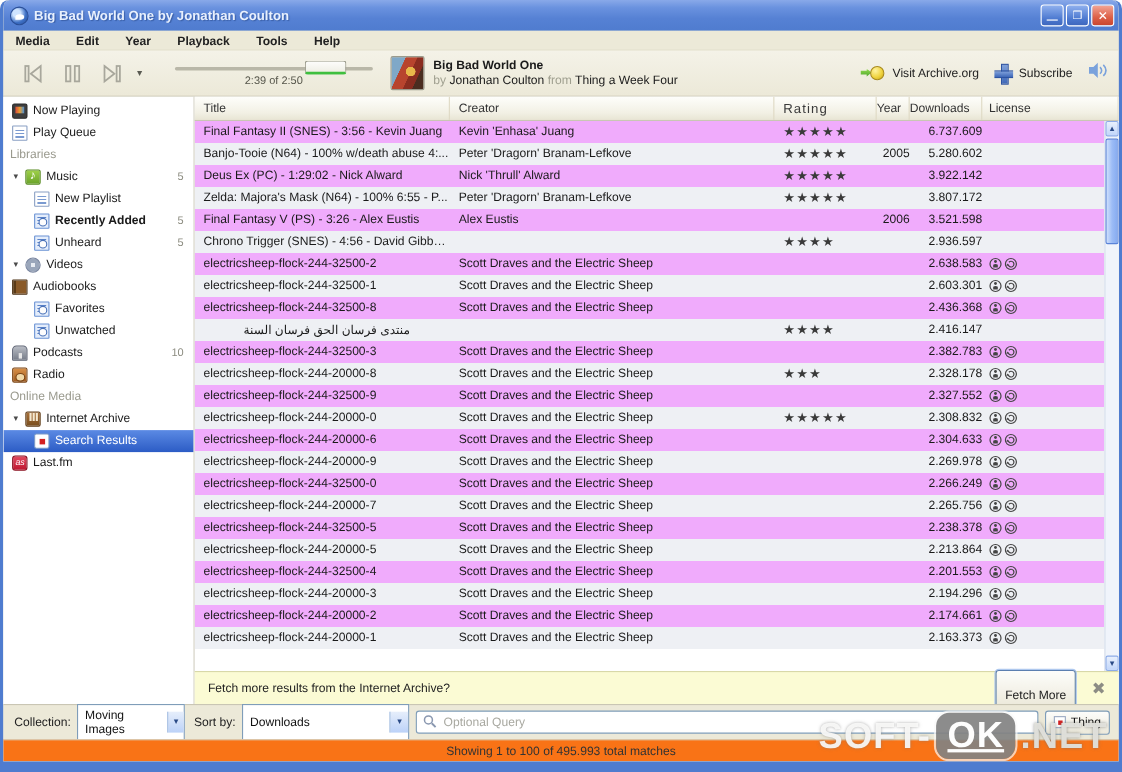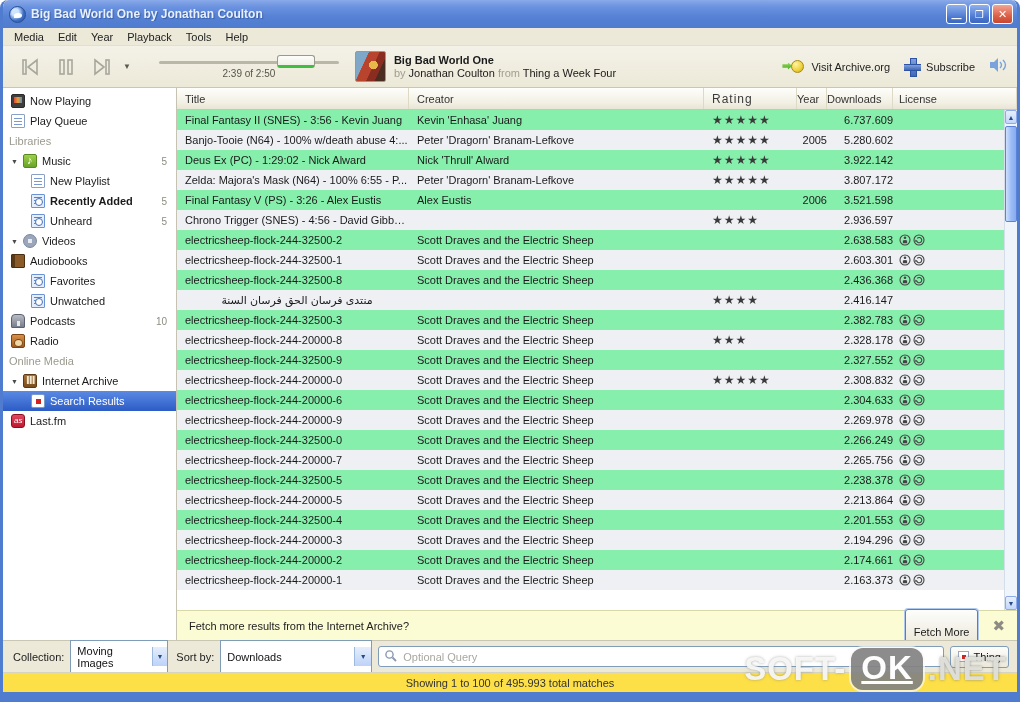--- a/index.html
+++ b/index.html
@@ -20,22 +20,22 @@
     border-radius:50% 50% 50% 0;}
   .title-text{color:#e8f0fd;font-weight:bold;font-size:12px;text-shadow:1px 1px 1px #3a5fa8;flex:1;
     white-space:nowrap;overflow:hidden;}
   .win-btns{display:flex;gap:2px;}
   .wbtn{width:21px;height:20px;border-radius:3px;border:1px solid #fff;display:flex;align-items:center;
     justify-content:center;color:#fff;font-size:10px;font-weight:bold;cursor:default;}
   .wbtn.min,.wbtn.max{background:linear-gradient(180deg,#8fb0ee,#4a77cf 70%,#3e67bd);}
   .wbtn.min span{margin-top:8px;}
   .wbtn.close{background:linear-gradient(180deg,#f2a595,#dd6047 60%,#c8462f);font-size:11px;}
   
-  .menubar{height:18px;flex:0 0 18px;background:#ece9d8;display:flex;align-items:center;
-    padding-left:4px;gap:0;border-bottom:1px solid #e2dfcc;}
+  .menubar{height:18px;flex:0 0 18px;background:#ece9d8;display:flex;align-items:flex-end;
+    padding-left:4px;gap:10px;border-bottom:1px solid #e2dfcc;font-weight:bold;}
   .menu-item{font-size:11px;color:#222;padding:1px 7px;cursor:default;}
   
   .toolbar{height:42px;flex:0 0 42px;background:linear-gradient(180deg,#f4f2e8,#ece9d8);
     border-bottom:1px solid #c9c6b4;display:flex;align-items:center;padding:0 8px;}
   .transport{display:flex;align-items:center;gap:10px;margin-left:6px;}
   .tbtn{display:flex;align-items:center;justify-content:center;width:26px;height:22px;}
   .tsmall{font-size:8px;color:#5a5a52;margin-left:-2px;}
   .seek{display:flex;flex-direction:column;align-items:center;margin-left:28px;width:180px;}
   .seek-track{width:180px;height:3px;background:#b9b7a8;border-radius:2px;position:relative;margin-top:6px;}
   .seek-thumb{position:absolute;left:118px;top:-6px;width:38px;height:13px;background:linear-gradient(180deg,#fdfdfb,#f0efe6);
@@ -101,21 +101,21 @@
   .i-search-results::before{content:"";position:absolute;left:4px;top:4px;width:5px;height:5px;background:#d42020;}
   .i-lastfm{background:linear-gradient(180deg,#e04a60,#c01830);border:1px solid #8a1020;border-radius:3px;}
   .i-lastfm::before{content:"as";position:absolute;left:2px;top:1px;color:#fff;font-size:8px;font-style:italic;}
   
   .content{flex:1;display:flex;flex-direction:column;min-width:0;background:#fff;}
   .thead{height:22px;flex:0 0 22px;display:flex;background:linear-gradient(180deg,#fefefb,#f2f0e4 70%,#e8e5d4);
     border-bottom:1px solid #c9c6b4;font-size:11px;color:#333;}
   .th{display:flex;align-items:center;padding-left:8px;border-right:1px solid #ded9c4;height:100%;}
   .tbody-wrap{flex:1;display:flex;min-height:0;position:relative;}
   .rows{flex:1;overflow:hidden;}
-  .trow{height:20px;display:flex;align-items:center;font-size:11px;color:#1a1a1a;background:#86efac;}
+  .trow{height:20px;display:flex;align-items:center;font-size:11px;color:#1a1a1a;background:#f0abfc;}
   .trow.alt{background:#eef0f4;}
   .cell{padding-left:8px;white-space:nowrap;overflow:hidden;text-overflow:ellipsis;}
   .c0{width:232px;flex:0 0 232px;}
   .c1{width:295px;flex:0 0 295px;}
   .c2{width:93px;flex:0 0 93px;letter-spacing:1px;font-size:12px;color:#3a3a3a;}
   .c3{width:30px;flex:0 0 30px;text-align:right;padding-left:0;}
   .c4{width:66px;flex:0 0 66px;text-align:right;padding-left:0;}
   .c5{flex:1;display:flex;align-items:center;gap:2px;padding-left:6px;}
   .c0.rtl{direction:rtl;text-align:center;}
   .ccicon{display:inline-flex;width:12px;height:12px;}
@@ -146,21 +146,21 @@
   .combo.c-sort{width:152px;}
   .queryfield{flex:1;height:21px;background:#fff;border:1px solid #7f9db9;border-radius:3px;display:flex;
     align-items:center;padding:0 5px;gap:4px;}
   .queryfield input{border:none;outline:none;flex:1;font-size:11px;color:#222;background:transparent;}
   .queryfield input::placeholder{color:#a8a8a0;}
   .searchbtn{height:22px;display:flex;align-items:center;gap:4px;padding:0 7px;font-size:11px;color:#111;
     background:linear-gradient(180deg,#fdfdfb,#ece9da);border:1px solid #7f9db9;border-radius:3px;}
   .searchbtn .sic{width:11px;height:11px;background:#fff;border:1px solid #9aa8c0;position:relative;display:inline-block;}
   .searchbtn .sic::before{content:"";position:absolute;left:3px;top:3px;width:4px;height:4px;background:#d42020;}
   
-  .statusbar{height:20px;flex:0 0 20px;background:#fde047;border-top:1px solid #d6d3c0;display:flex;
+  .statusbar{height:20px;flex:0 0 20px;background:#f97316;border-top:1px solid #d6d3c0;display:flex;
     align-items:center;justify-content:center;font-size:11px;color:#333;}
   
   .watermark{position:absolute;right:10px;bottom:2px;display:flex;align-items:center;gap:5px;z-index:50;
     font-weight:bold;font-size:33px;letter-spacing:1px;pointer-events:none;}
   .wm1{color:rgba(250,250,248,0.92);text-shadow:0 0 3px rgba(120,120,120,0.6);}
   .wm2{background:rgba(130,130,130,0.92);color:#fdfdfd;border-radius:12px;padding:1px 10px 3px;
     box-shadow:0 0 0 2px rgba(250,250,250,0.7);text-decoration:underline;}
   .wm3{color:rgba(225,225,220,0.95);text-shadow:0 0 3px rgba(110,110,110,0.7);}
 </style>
 </head>

